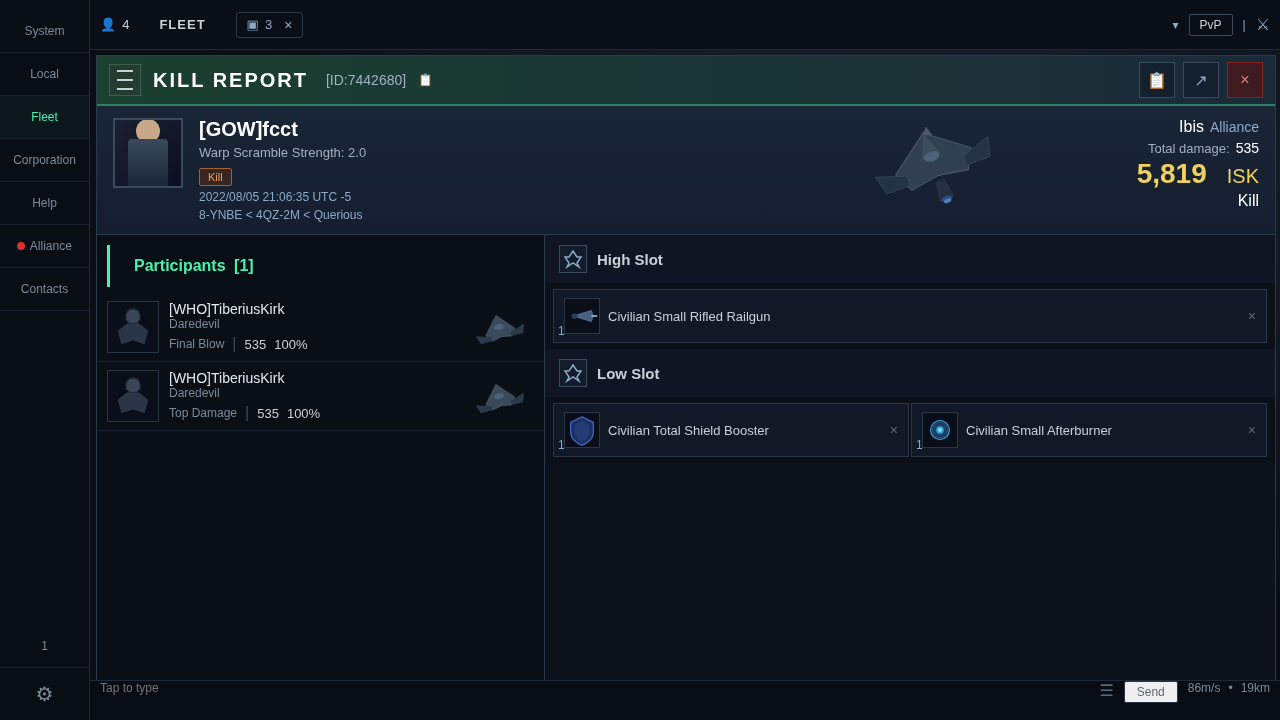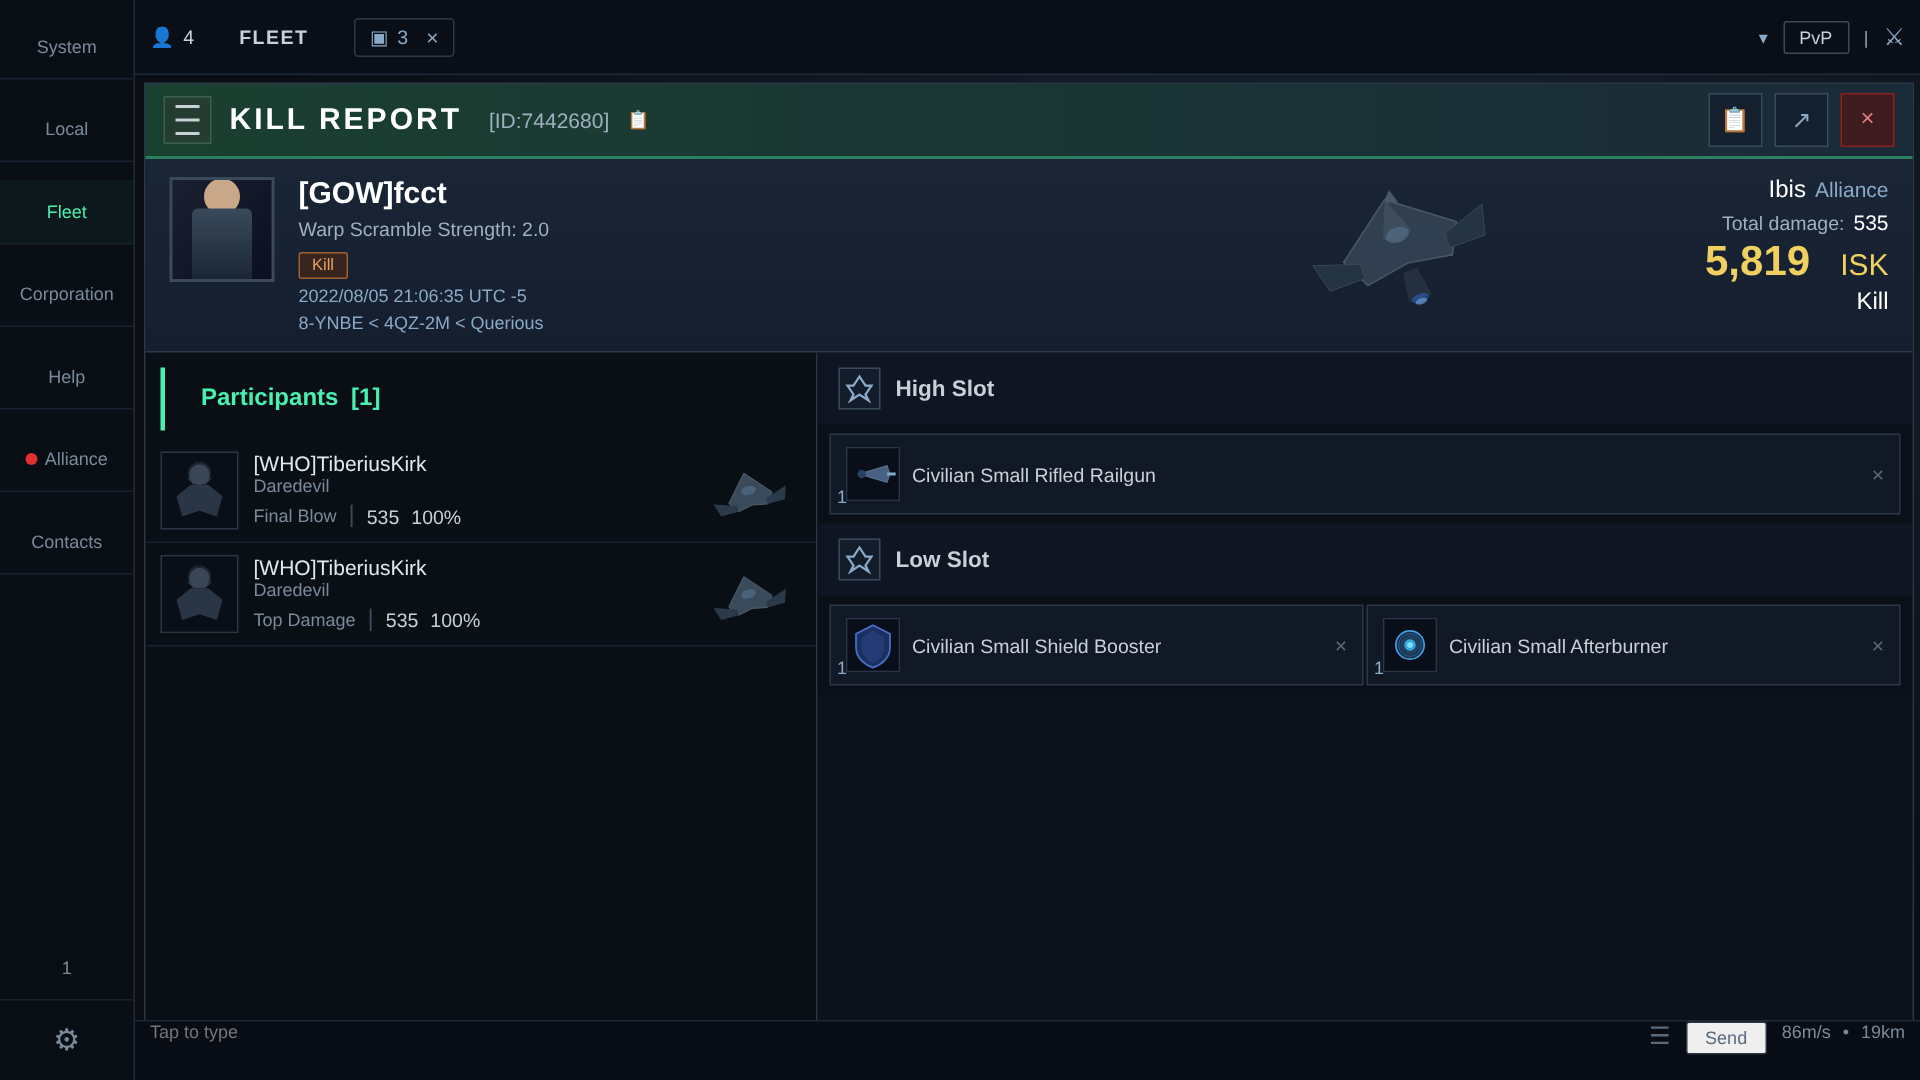--- a/index.html
+++ b/index.html
@@ -27,21 +27,21 @@
       left: 0; top: 0;
       width: 90px;
       height: 720px;
       background: rgba(10,14,20,0.95);
       border-right: 1px solid #1e2a38;
       z-index: 2;
       display: flex;
       flex-direction: column;
       align-items: flex-start;
       padding-top: 10px;
-      gap: 12px;
+      gap: 0;
     }
     .sidebar-item {
       width: 100%;
       padding: 14px 10px;
       text-align: center;
       font-size: 12px;
       color: #7a8a9a;
       cursor: pointer;
       border-bottom: 1px solid #1a2030;
       position: relative;
@@ -761,21 +761,21 @@
       <div class="slot-items-row">
         <div class="slot-item">
           <span class="slot-item-qty">1</span>
           <div class="slot-item-icon">
             <svg viewBox="0 0 36 36" width="36" height="36">
               <rect width="36" height="36" fill="#0a0e18"></rect>
               <path d="M18,4 L30,10 L30,20 C30,27 24,32 18,34 C12,32 6,27 6,20 L6,10 Z" fill="#1a3060" stroke="#4a70cc" stroke-width="1.2"></path>
               <path d="M18,8 L26,13 L26,20 C26,25 22,29 18,31 C14,29 10,25 10,20 L10,13 Z" fill="#2a4080" opacity="0.7"></path>
             </svg>
           </div>
-          <span class="slot-item-name">Civilian Small Shield Booster</span>
+          <span class="slot-item-name">Civilian Total Shield Booster</span>
           <span class="slot-item-close">×</span>
         </div>
         <div class="slot-item">
           <span class="slot-item-qty">1</span>
           <div class="slot-item-icon">
             <svg viewBox="0 0 36 36" width="36" height="36">
               <rect width="36" height="36" fill="#0a0e18"></rect>
               <circle cx="18" cy="18" r="10" fill="#1a3050" stroke="#40a0e0" stroke-width="1.2"></circle>
               <circle cx="18" cy="18" r="7" fill="#204060"></circle>
               <circle cx="18" cy="18" r="4" fill="#40c0ff" opacity="0.8"></circle>

